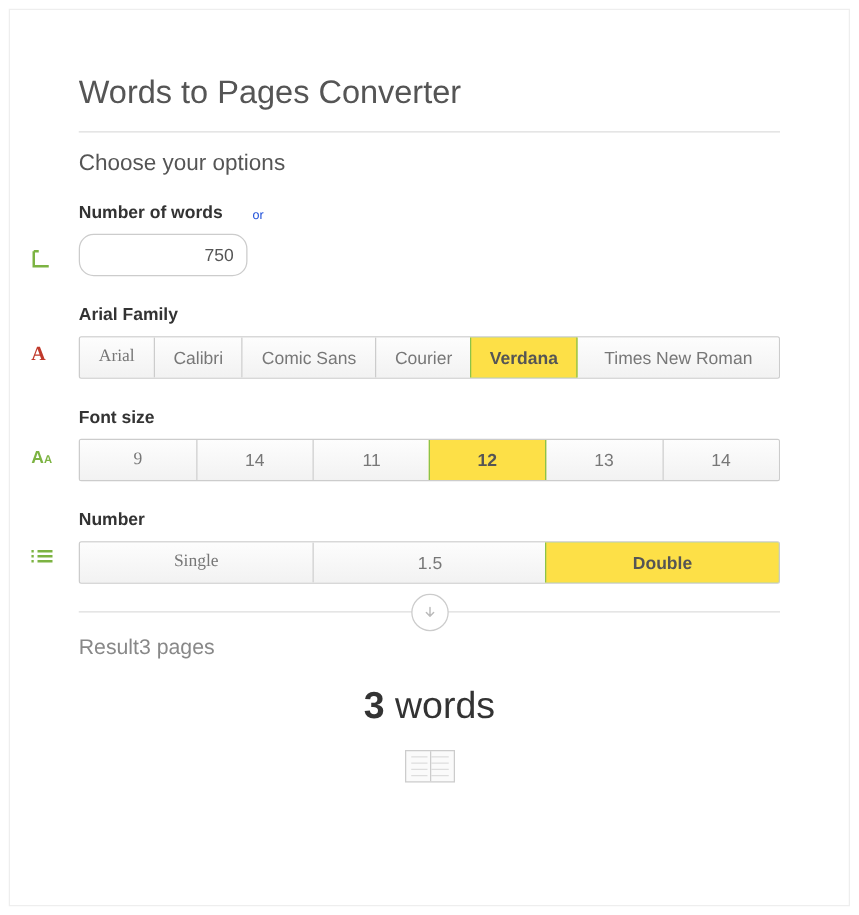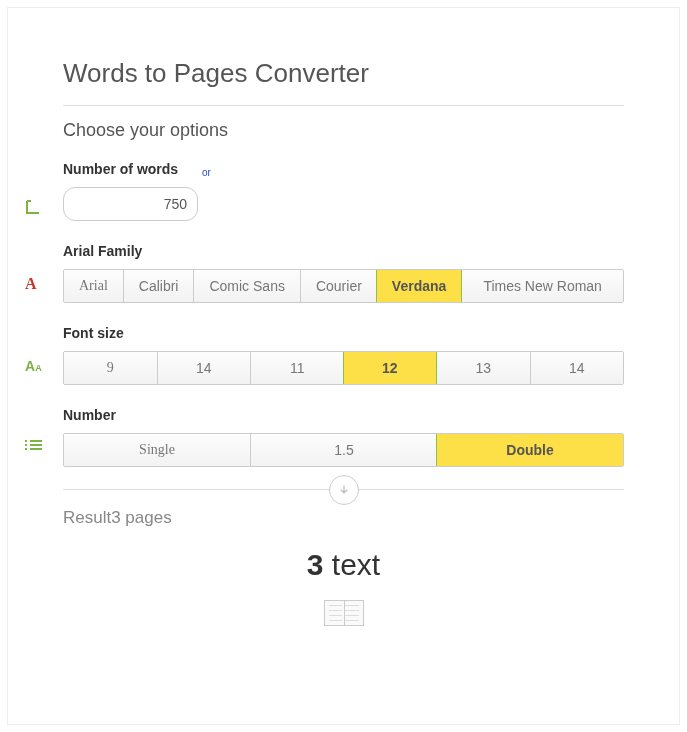--- a/index.html
+++ b/index.html
@@ -135,21 +135,21 @@
           </svg>
       </div>
     </div>
 
     <div class="result-row">
       <div>Result</div>
       <div>3 pages</div>
     </div>
 
     <div class="big-result">
-      <b>3</b>&nbsp;<span>text</span>
+      <b>3</b>&nbsp;<span>words</span>
     </div>
 
     <div class="pages-icon">
       <div class="book">
         <div class="lines left">
             <span></span>
             <span></span>
             <span></span>
             <span></span>
           </div>

